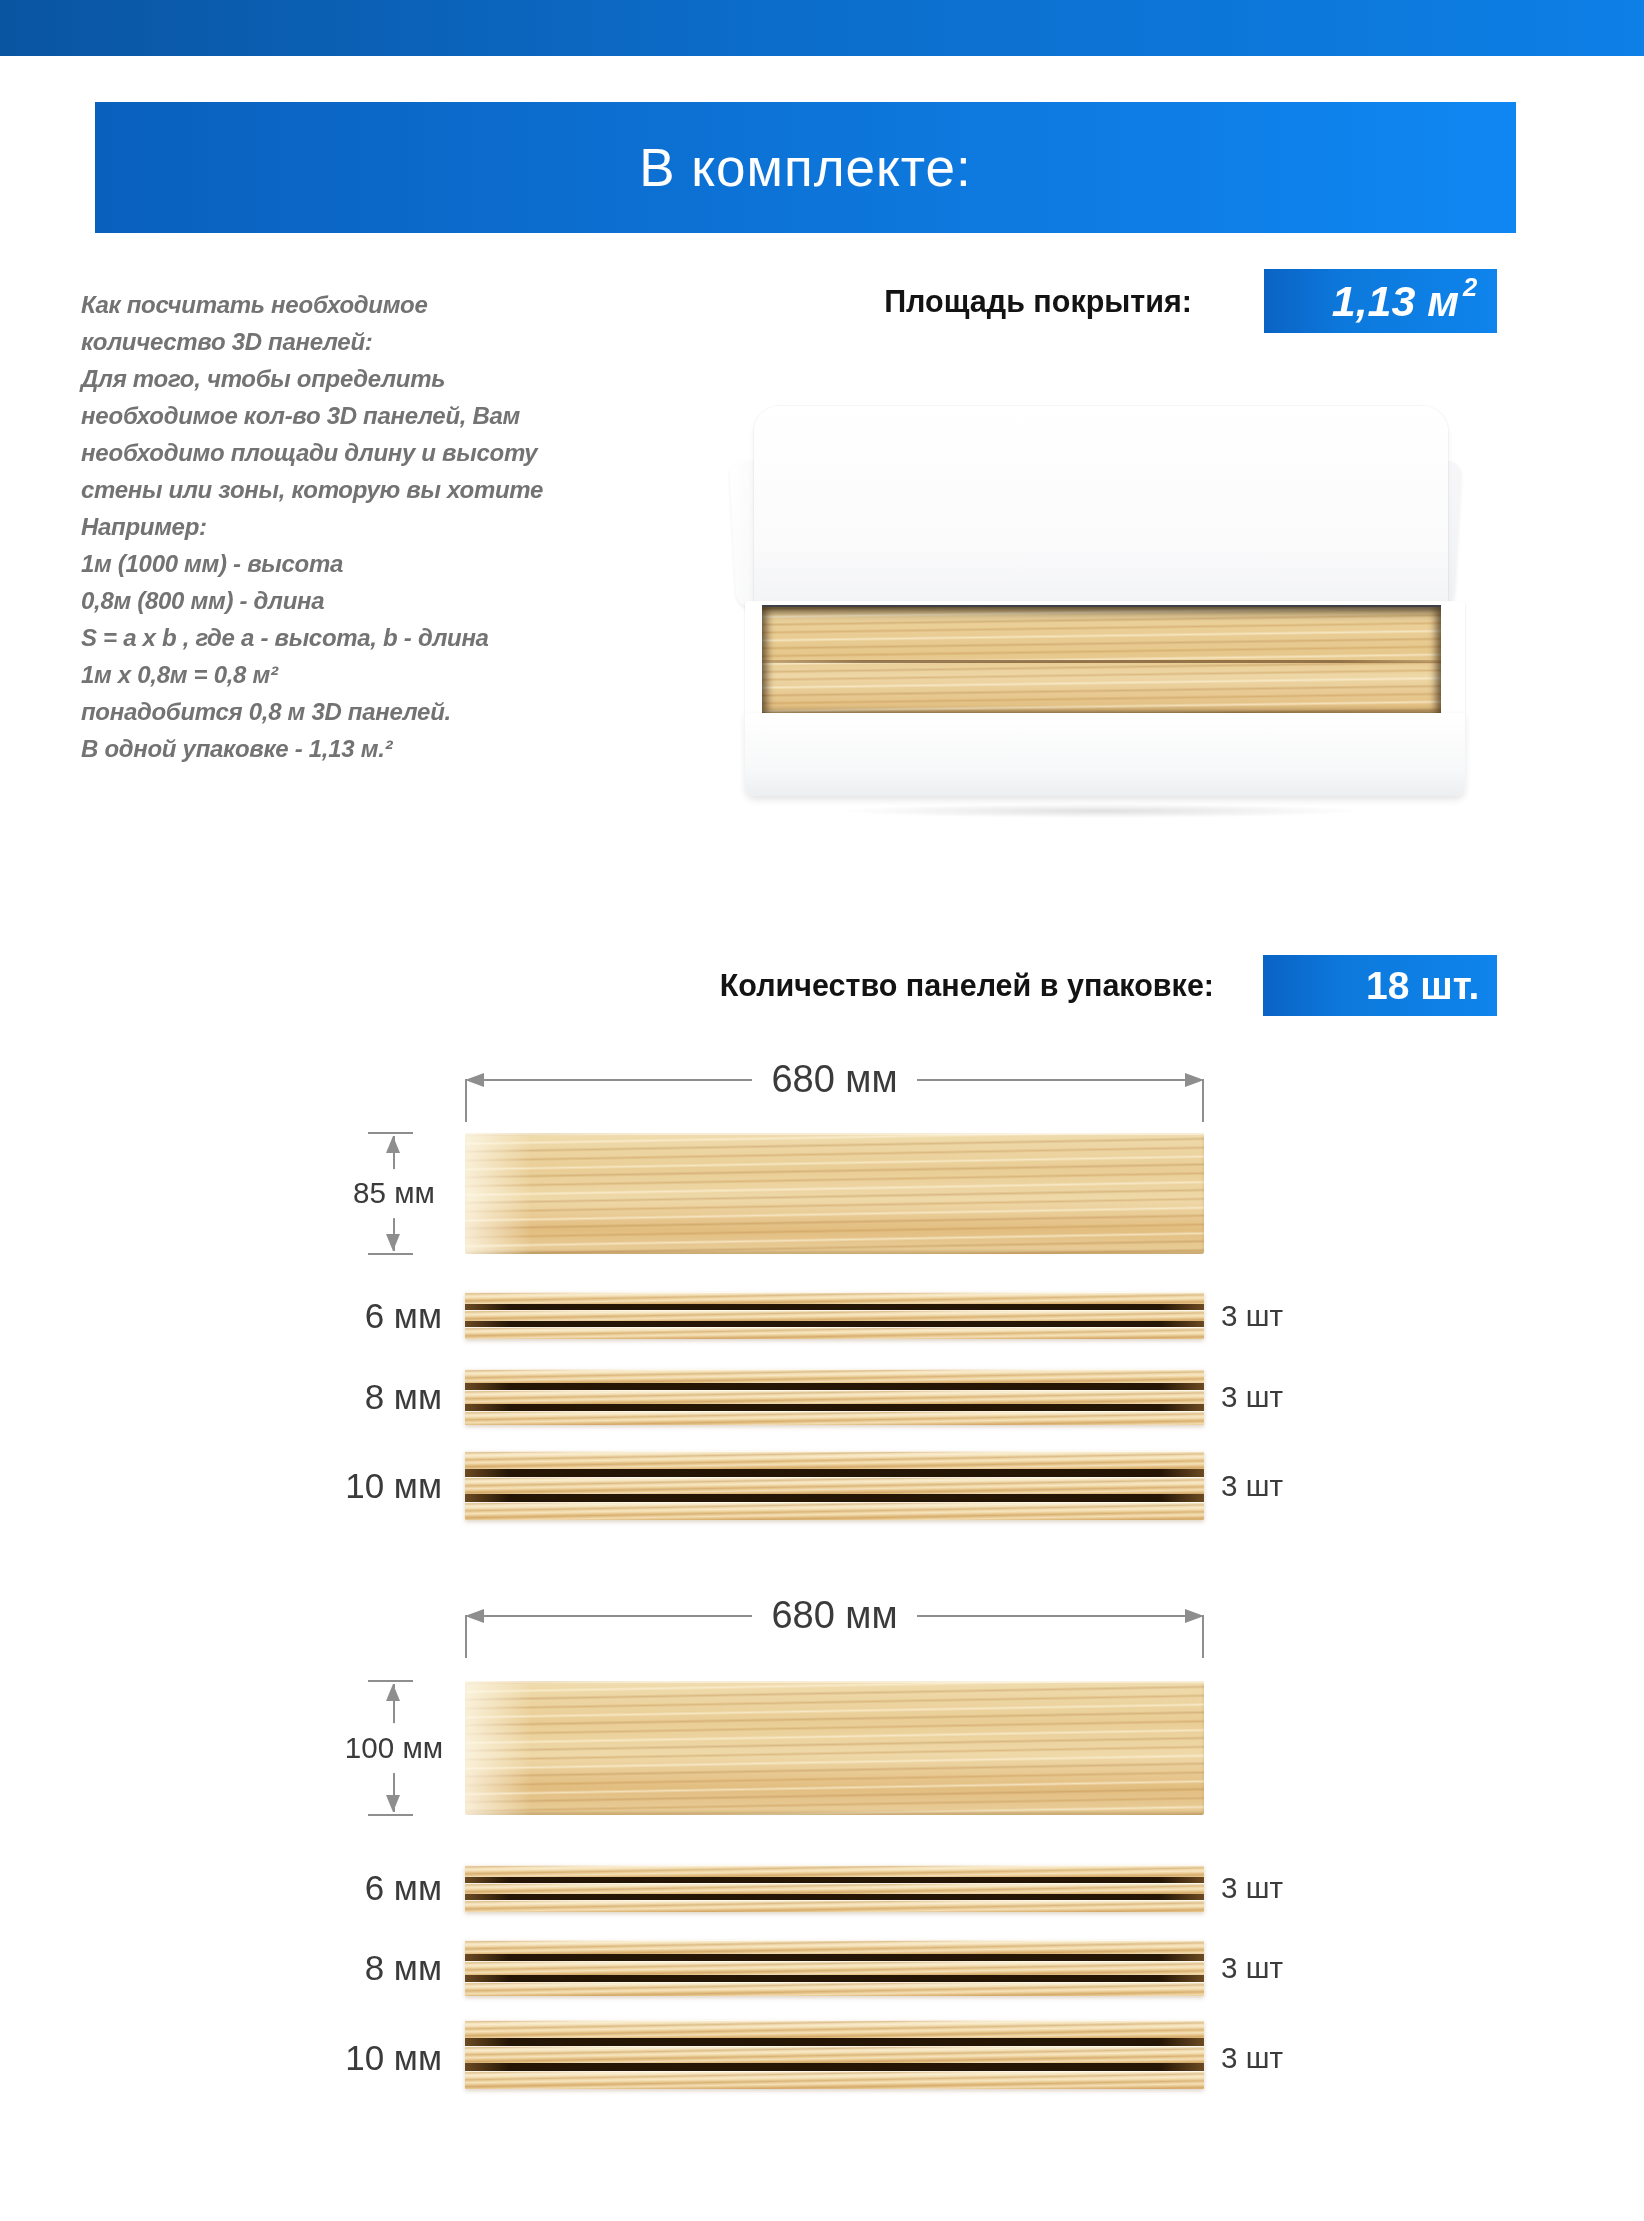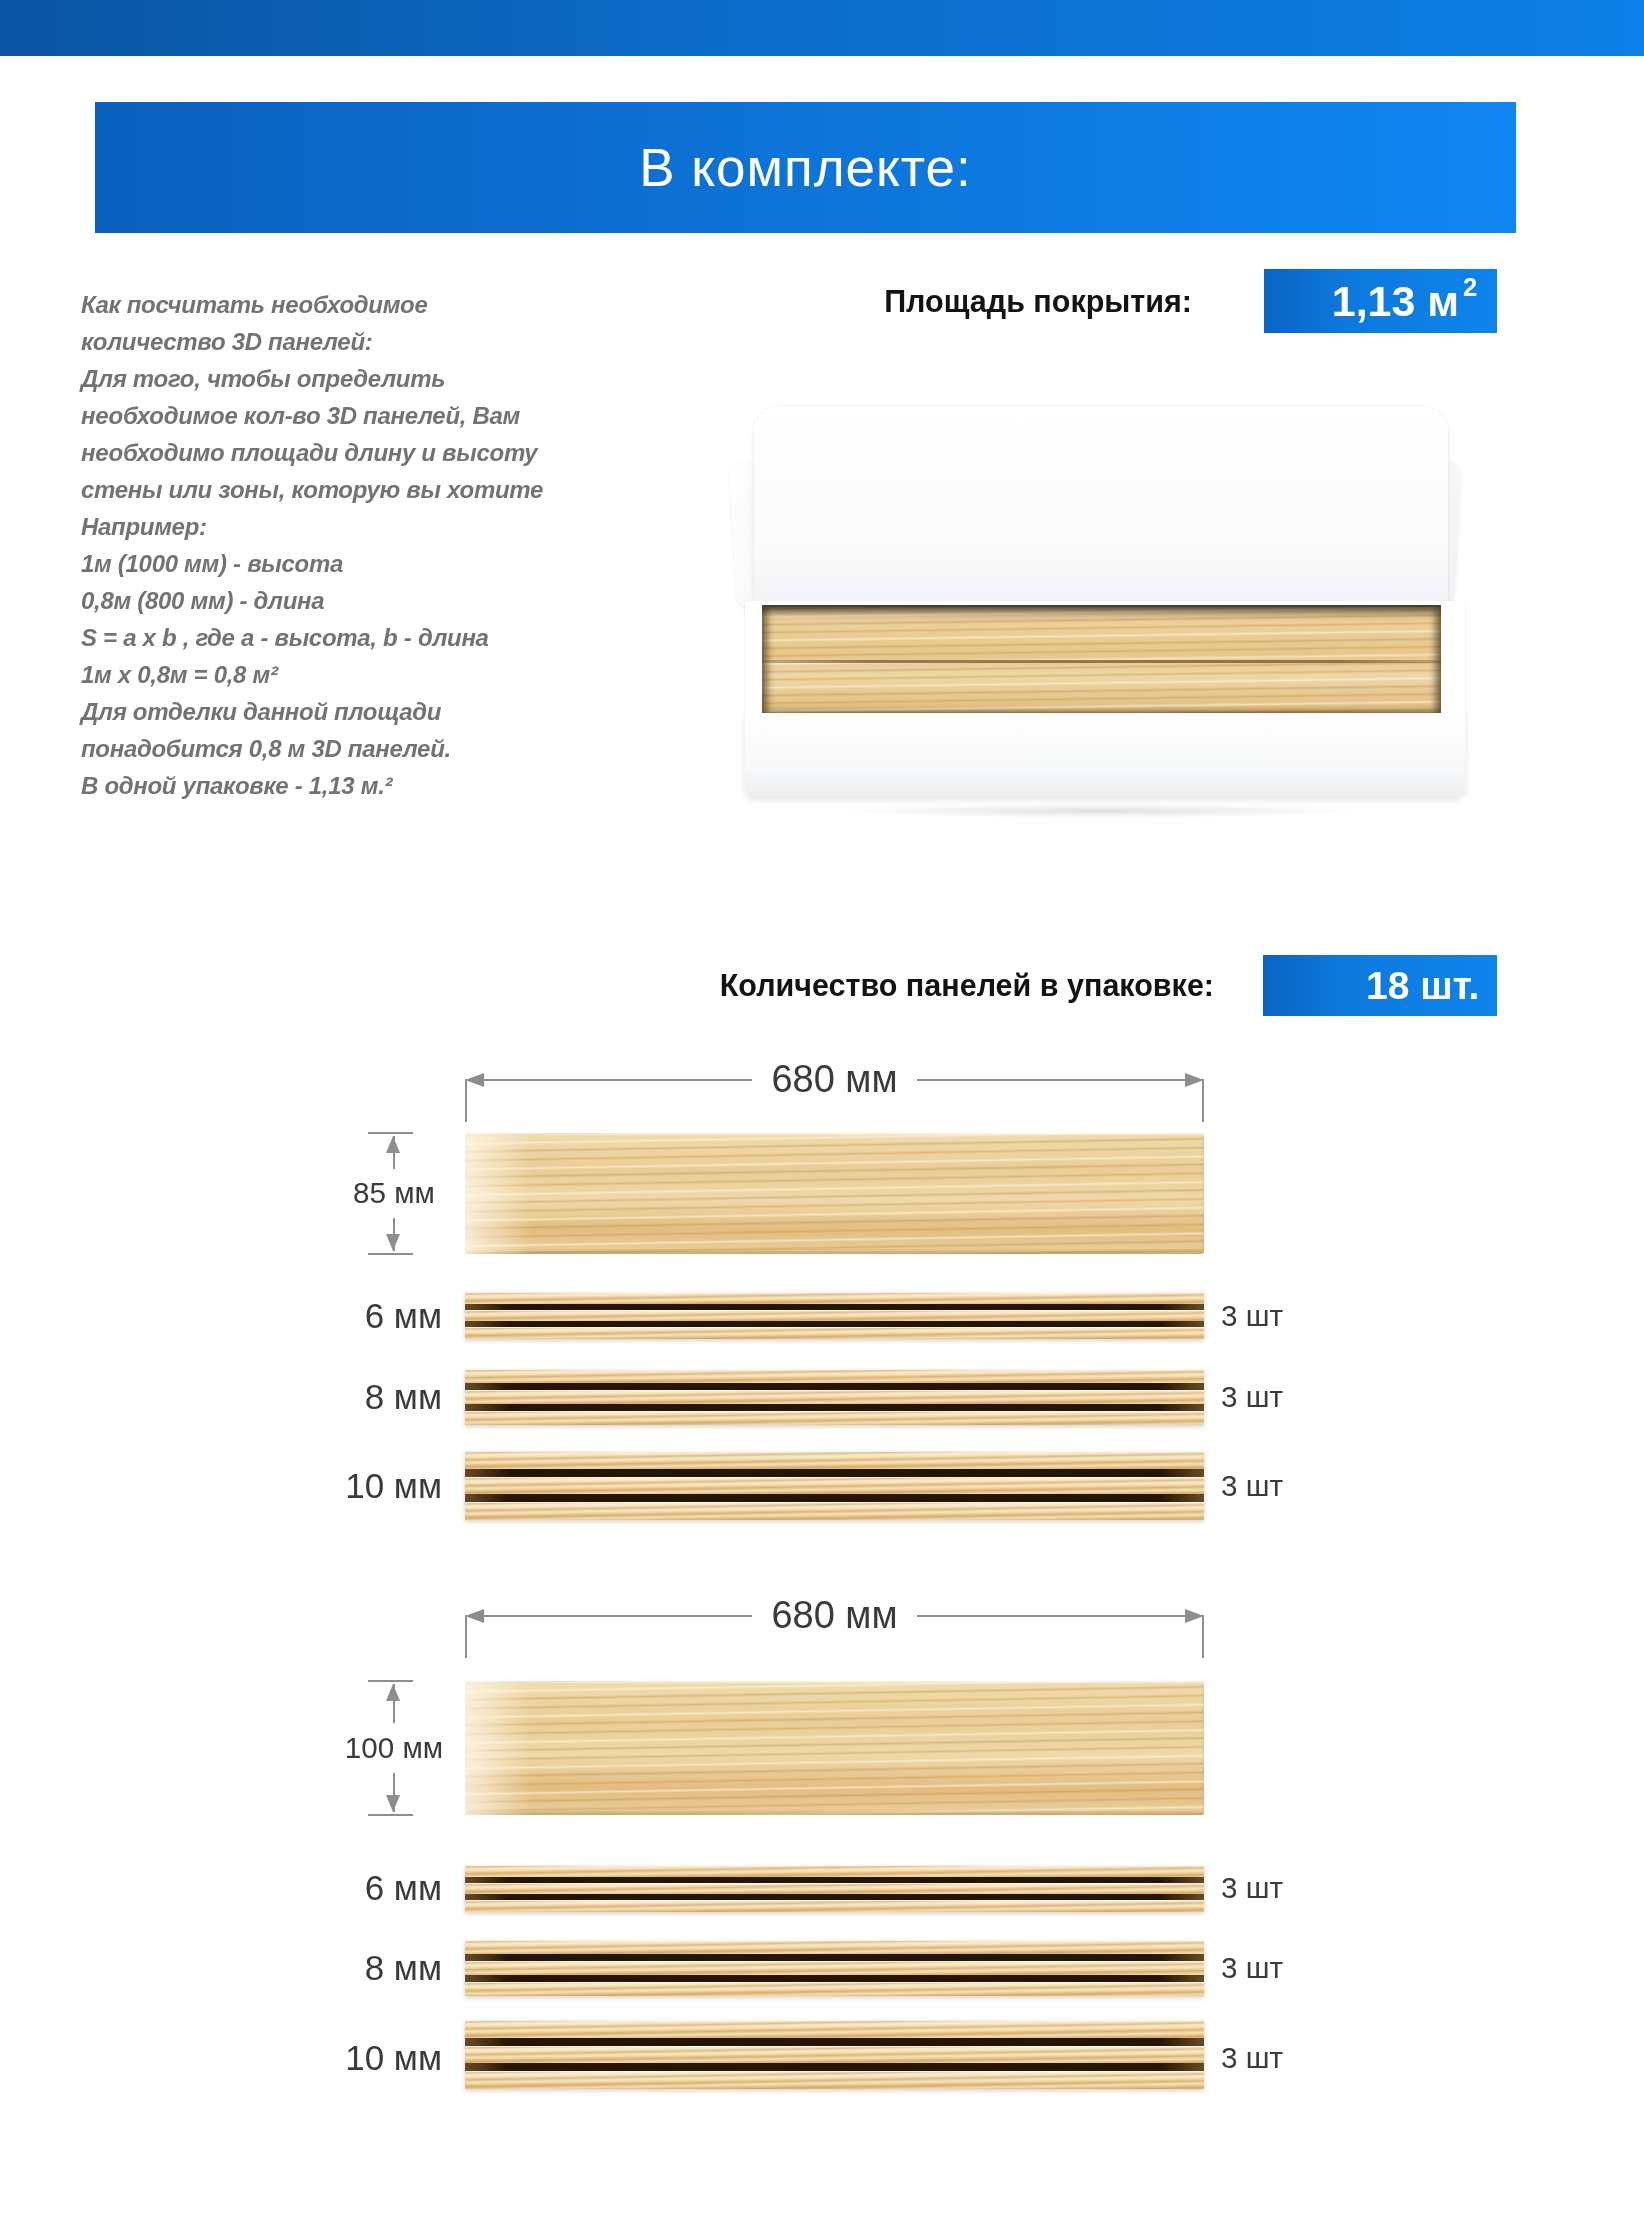--- a/index.html
+++ b/index.html
@@ -19,21 +19,21 @@
   #intro{left:81px;top:286px;width:591px;font-size:24px;line-height:37px;
     font-weight:600;color:#737373;letter-spacing:-0.3px;font-style:italic;}
 
   
   .side-label{font-size:30.5px;font-weight:600;color:#131313;text-align:right;white-space:nowrap;}
   #coverage-label{left:778px;top:269px;width:414px;height:64px;line-height:64px;}
   #package-label{left:552px;top:955px;width:662px;height:61px;line-height:61px;}
   .badge{background:linear-gradient(90deg,#0a63c4 0%,#0d79dc 35%,#0e84ec 100%);
     color:#ffffff;display:flex;align-items:center;justify-content:flex-end;font-weight:700;}
   #coverage-badge{left:1264px;top:269px;width:233px;height:64px;padding-right:19.7px;
-    box-sizing:border-box;font-size:43px;}
+    box-sizing:border-box;font-size:43px;font-style:italic;}
   #coverage-badge .sup{font-size:25.6px;margin-left:3.9px;transform:translateY(-13.8px);}
   #package-badge{left:1263px;top:955px;width:234px;height:61px;padding-right:17.7px;
     box-sizing:border-box;font-size:39px;}
 
   
   #box-illustration{left:690px;top:389px;width:788px;height:424px;}
   #box-illustration .ground{position:absolute;left:39px;right:5.9px;bottom:-7.9px;height:19.7px;
     background:radial-gradient(ellipse 50% 50% at 50% 50%,rgba(60,60,70,0.16),rgba(60,60,70,0) 70%);}
   .box-flap{position:absolute;width:57px;height:148px;
     background:linear-gradient(100deg,#ffffff,#f1f2f4);box-shadow:0 2px 3.9px rgba(0,0,0,0.08);}
@@ -140,21 +140,20 @@
     <div>количество 3D панелей:</div>
     <div>Для того, чтобы определить</div>
     <div>необходимое кол-во 3D панелей, Вам</div>
     <div>необходимо площади длину и высоту</div>
     <div>стены или зоны, которую вы хотите</div>
     <div>Например:</div>
     <div>1м (1000 мм) - высота</div>
     <div>0,8м (800 мм) - длина</div>
     <div>S = a x b , где a - высота, b - длина</div>
     <div>1м x 0,8м = 0,8 м²</div>
-    <div>Для отделки данной площади</div>
     <div>понадобится 0,8 м 3D панелей.</div>
     <div>В одной упаковке - 1,13 м.²</div>
   </div>
 
   <div class="abs side-label" id="coverage-label">Площадь покрытия:</div>
   <div class="abs badge" id="coverage-badge">
     <span>1,13 м</span>
     <span class="sup">2</span>
   </div>
 

